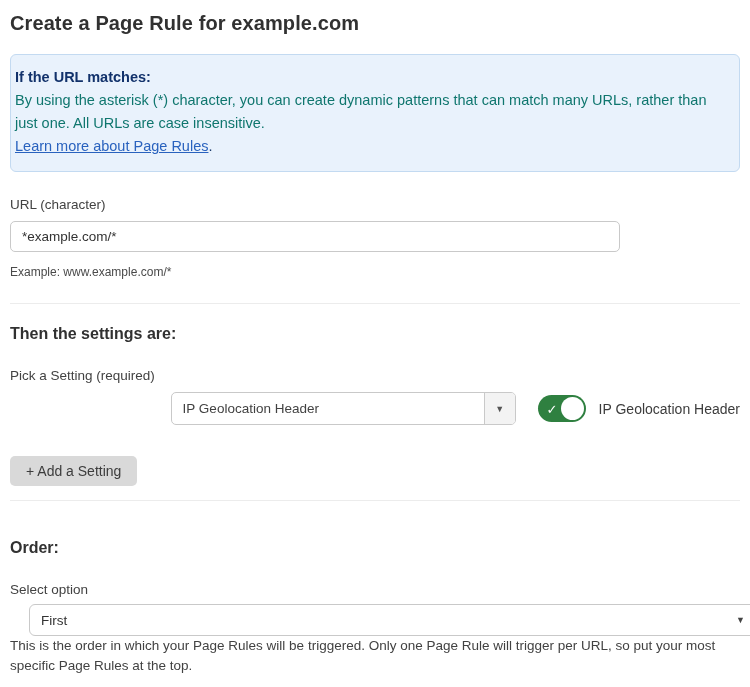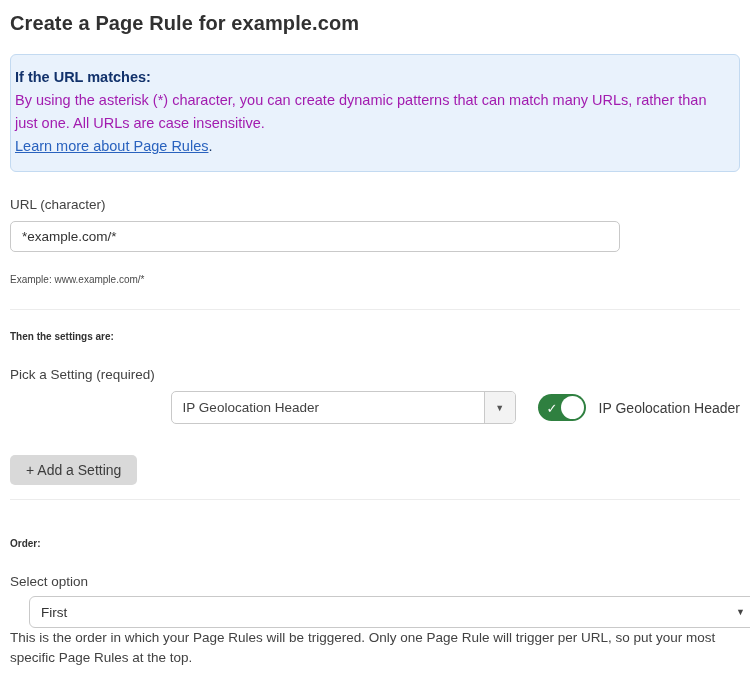--- a/index.html
+++ b/index.html
@@ -28,21 +28,21 @@
     border-radius: 6px;
     padding: 11px 16px 13px 4px;
     color: #16355c;
     font-size: 14.5px;
     line-height: 23px;
   }
   .info-box .info-heading {
     font-weight: bold;
     color: #12326b;
   }
-  .info-box .info-body { color: #a21caf; }
+  .info-box .info-body { color: #0f766e; }
   .info-box a.info-link {
     color: #2962be;
     text-decoration: underline;
     cursor: pointer;
   }
   .info-box .link-suffix { color: #1b3a6b; }
   
   .field-label {
     font-size: 13.5px;
     color: #424242;
@@ -55,32 +55,32 @@
     border: 1px solid #c9c9c9;
     border-radius: 5px;
     padding: 0 11px;
     font-family: "Liberation Sans", sans-serif;
     font-size: 13.5px;
     color: #333333;
     background: #ffffff;
     outline: none;
   }
   .helper-text {
-    margin-top: 22px;
-    font-size: 10px;
+    margin-top: 13px;
+    font-size: 12px;
     color: #4a4a4a;
   }
   .divider {
     border: none;
     border-top: 1px solid #ececec;
     margin: 0;
   }
   .divider-1 { margin-top: 24px; }
   .section-heading {
-    font-size: 10px;
+    font-size: 16px;
     font-weight: bold;
     color: #313131;
     margin-top: 21px;
   }
   
   .setting-row {
     margin-top: 9px;
     display: flex;
     align-items: center;
     justify-content: flex-end;

